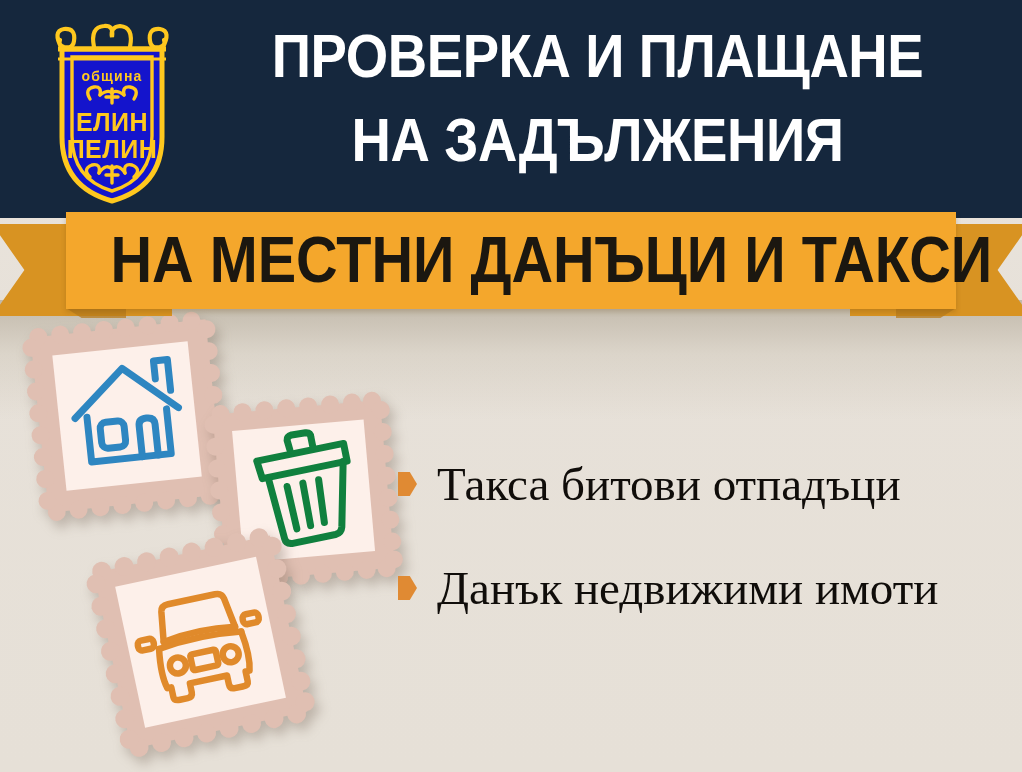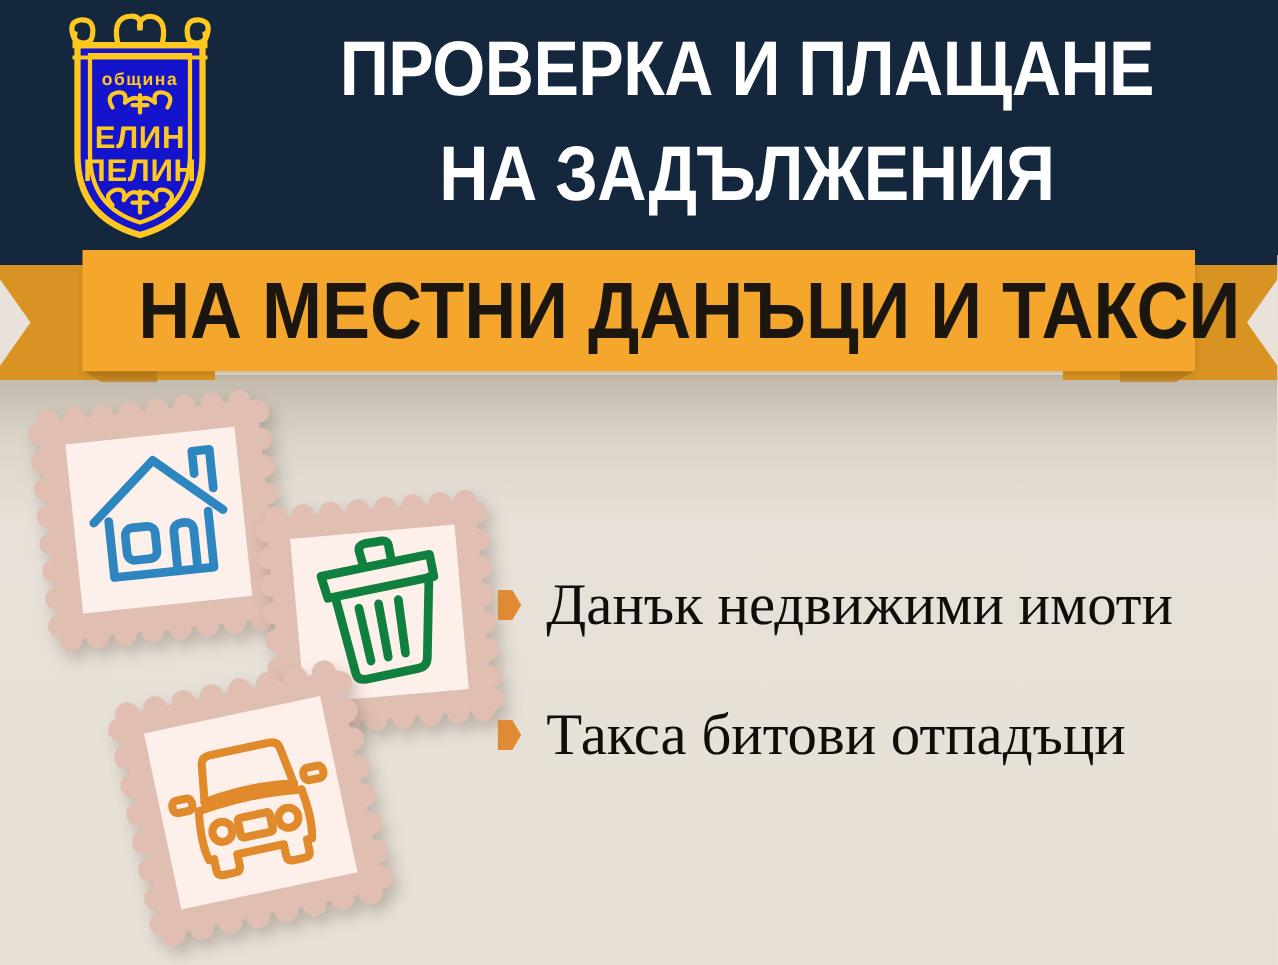--- a/index.html
+++ b/index.html
@@ -65,31 +65,31 @@
     transform: scaleX(0.88);
     transform-origin: center top;
     white-space: nowrap;
   }
   .header-title .line { display: block; }
 
   
   .coat-of-arms {
     position: absolute;
     left: 38px;
-    top: 6px;
+    top: 19px;
     width: 148px;
     height: 186px;
     z-index: 7;
   }
 
   
   .ribbon {
     position: absolute;
     left: 0;
-    top: 196px;
+    top: 208px;
     width: 1022px;
     height: 112px;
     z-index: 6;
   }
   .ribbon-tail {
     position: absolute;
     top: 16px;
     width: 180px;
     height: 92px;
     background: #d89322;
@@ -422,24 +422,24 @@
           <rect x="166" y="94" width="16" height="10" rx="4"></rect>
         </g>
       </g>
     </svg>
   </div>
 
   <div class="bullet-list">
 
     <div class="bullet-row">
       <span class="bullet-marker"></span>
+      <span class="bullet-label">Такса битови отпадъци</span>
+    </div>
+
+    <div class="bullet-row">
+      <span class="bullet-marker"></span>
       <span class="bullet-label">Данък недвижими имоти</span>
     </div>
 
-    <div class="bullet-row">
-      <span class="bullet-marker"></span>
-      <span class="bullet-label">Такса битови отпадъци</span>
-    </div>
-
 
   </div>
 
 </div>
 
 </body></html>

